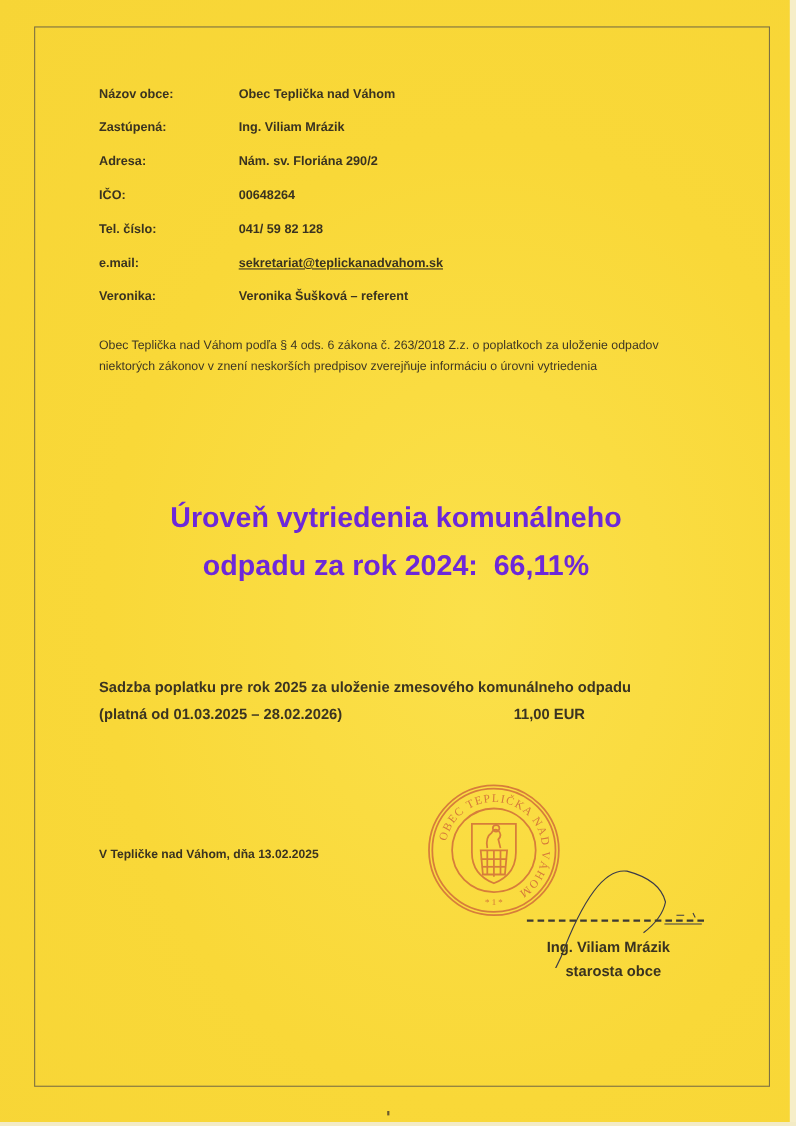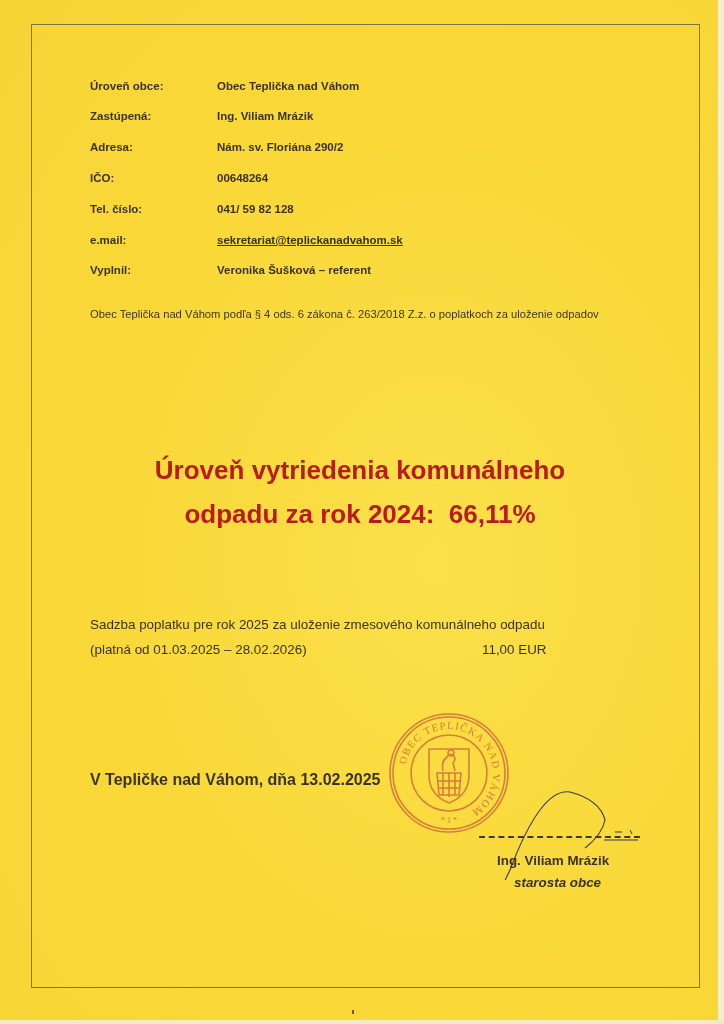--- a/index.html
+++ b/index.html
@@ -75,47 +75,47 @@
     }
     .headline {
       position: absolute;
       left: 60px;
       top: 448px;
       width: 600px;
       text-align: center;
       font-size: 26px;
       font-weight: bold;
       line-height: 44px;
-      color: #b91c1c;
+      color: #6d28d9;
     }
     .fee {
       position: absolute;
       left: 90px;
       top: 612px;
       width: 580px;
       font-size: 13.4px;
-      font-weight: normal;
+      font-weight: bold;
       line-height: 25px;
       color: #3b3421;
     }
     .fee-line {
       position: relative;
       white-space: nowrap;
       height: 25px;
     }
     .fee-amount {
       position: absolute;
-      left: 392px;
+      left: 377px;
       top: 0;
     }
     .place-date {
       position: absolute;
       left: 90px;
       top: 771px;
-      font-size: 16px;
+      font-size: 11px;
       font-weight: bold;
       white-space: nowrap;
       text-align: center;
     }
     .stamp {
       position: absolute;
       left: 387px;
       top: 711px;
       width: 124px;
       height: 124px;
@@ -138,41 +138,41 @@
       position: absolute;
       left: 497px;
       top: 850px;
       font-size: 13.4px;
       font-weight: bold;
       line-height: 22px;
       text-align: center;
       white-space: nowrap;
     }
     .signer div { text-align: left; }
-    .signer .role { padding-left: 17px; font-style: italic; }
+    .signer .role { padding-left: 17px; }
     .speck {
       position: absolute;
       left: 352px;
       top: 1010px;
       width: 2px;
       height: 4px;
       background: #6b5a2c;
     }
   </style>
 </head>
 <body>
 
 <div class="page-edge-right"></div>
 <div class="page-edge-bottom"></div>
 
 <div class="frame"></div>
 
 <div class="info-table">
   <div class="info-row" style="top:0px">
-    <span class="info-label">Úroveň obce:</span>
+    <span class="info-label">Názov obce:</span>
     <span class="info-value">Obec Teplička nad Váhom</span>
   </div>
   <div class="info-row" style="top:30px">
     <span class="info-label">Zastúpená:</span>
     <span class="info-value">Ing. Viliam Mrázik</span>
   </div>
   <div class="info-row" style="top:61px">
     <span class="info-label">Adresa:</span>
     <span class="info-value">Nám. sv. Floriána 290/2</span>
   </div>
@@ -182,27 +182,28 @@
   </div>
   <div class="info-row" style="top:123px">
     <span class="info-label">Tel. číslo:</span>
     <span class="info-value">041/ 59 82 128</span>
   </div>
   <div class="info-row" style="top:154px">
     <span class="info-label">e.mail:</span>
     <span class="info-value link">sekretariat@teplickanadvahom.sk</span>
   </div>
   <div class="info-row" style="top:184px">
-    <span class="info-label">Vyplnil:</span>
+    <span class="info-label">Veronika:</span>
     <span class="info-value">Veronika Šušková – referent</span>
   </div>
 </div>
 
 <div class="intro">
   <div>Obec Teplička nad Váhom podľa § 4 ods. 6 zákona č. 263/2018 Z.z. o poplatkoch za uloženie odpadov</div>
+  <div>niektorých zákonov v znení neskorších predpisov zverejňuje informáciu o úrovni vytriedenia</div>
 </div>
 
 <div class="headline">
   <div>Úroveň vytriedenia komunálneho</div>
   <div style="white-space:pre;">odpadu za rok 2024:  66,11%</div>
 </div>
 
 <div class="fee">
   <div class="fee-line">Sadzba poplatku pre rok 2025 za uloženie zmesového komunálneho odpadu</div>
   <div class="fee-line">

